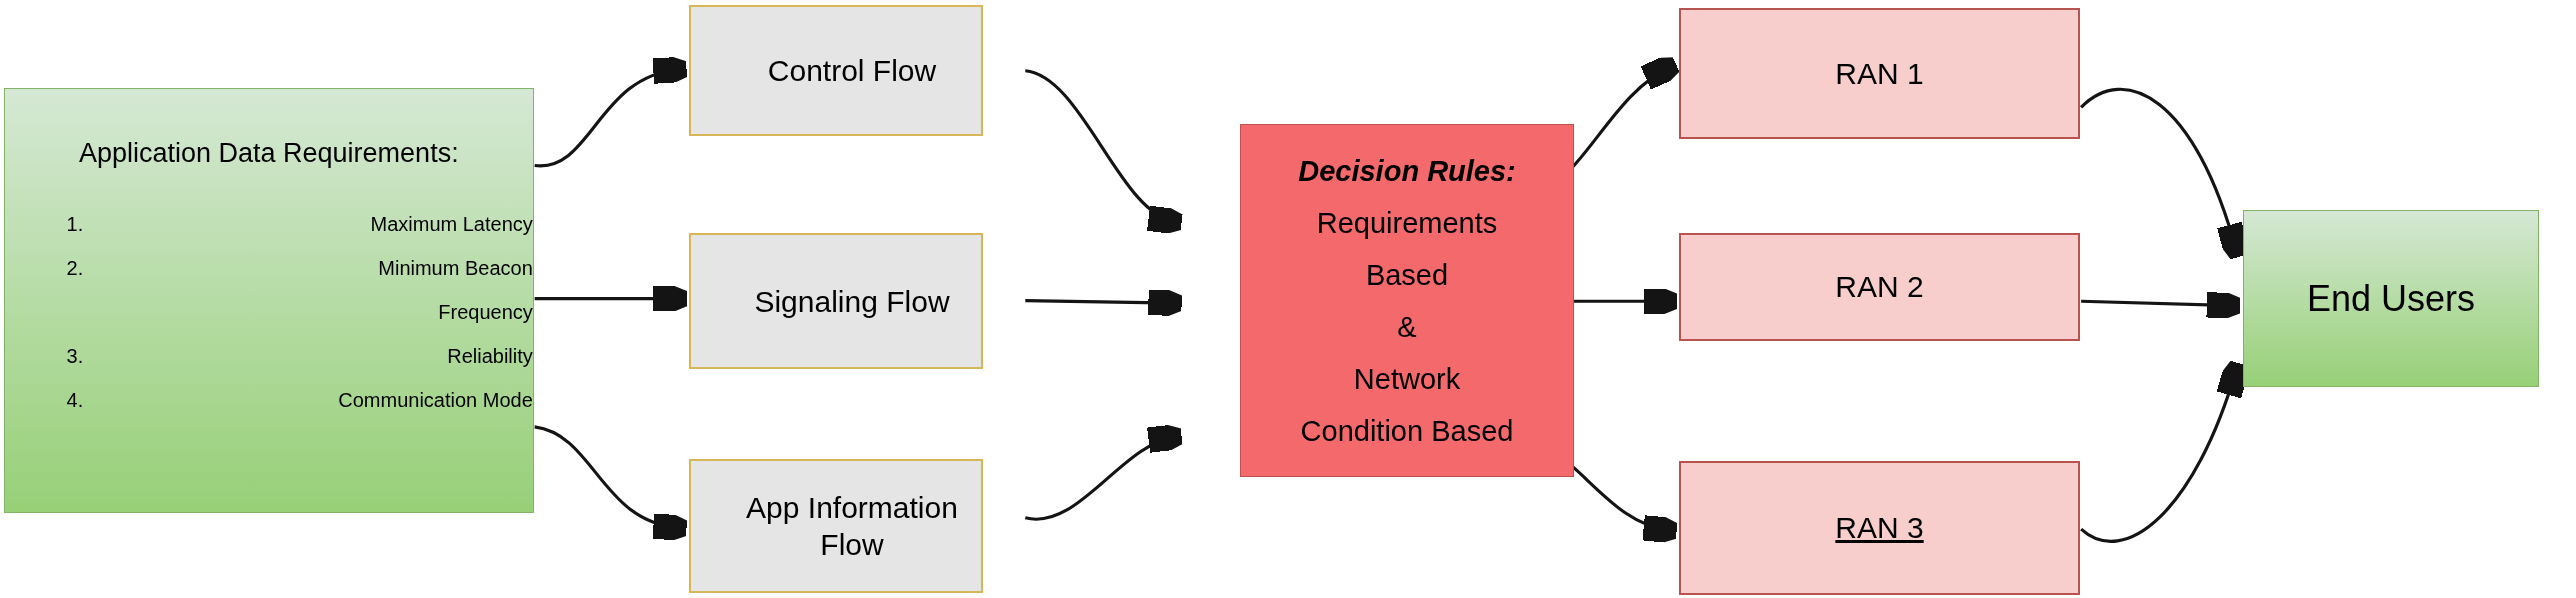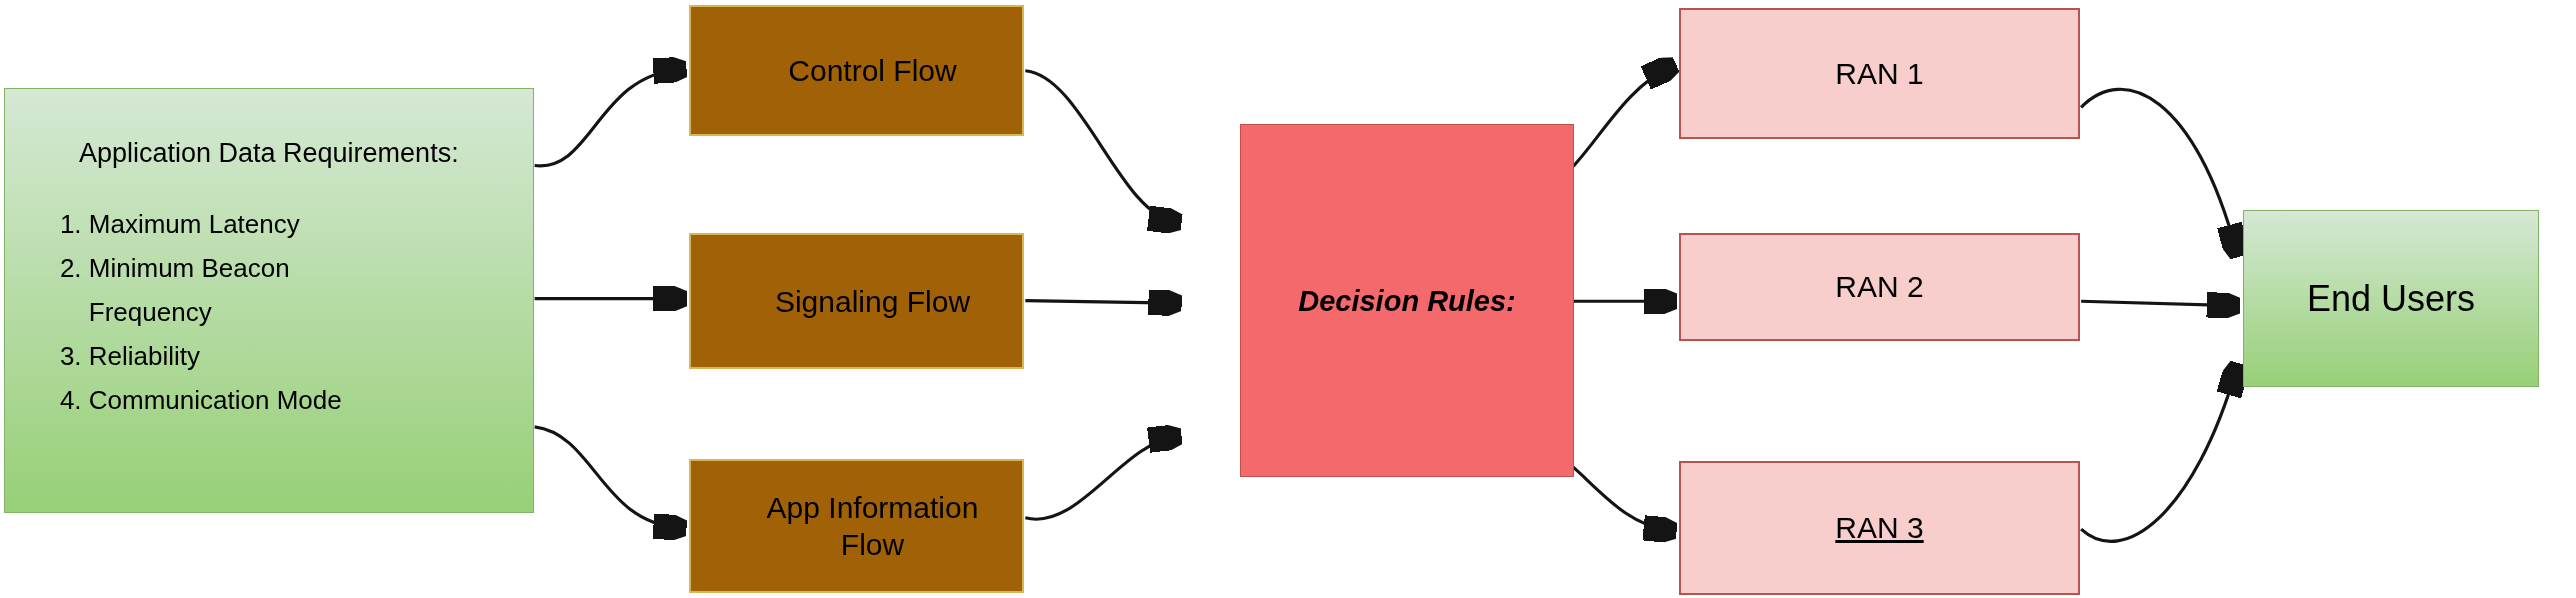--- a/index.html
+++ b/index.html
@@ -14,27 +14,27 @@
   .pre{white-space:pre-line;}
   
   .req{
     left:3.8px;top:88px;width:530px;height:425px;
     background:linear-gradient(#d5e8d4,#97d077);
     border:1.9px solid #82b366;
     display:block;font-size:26.5px;
   }
   .req-title{margin-top:49px;font-size:27px;text-align:center;}
   .req-list{
-    margin:33px 0 0 0;padding-left:84px;text-align:left;
-    font-size:26px;line-height:44px;list-style:decimal;
+    margin:33px 0 0 0;padding-left:84px;text-align:right;
+    font-size:20px;line-height:44px;list-style:decimal;
   }
   .req-list li{white-space:pre-line;}
   
   .flow{
-    left:689px;width:335px;background:#a16207;border:2.5px solid #d6b656;
+    left:689px;width:294px;background:#e5e5e5;border:2.5px solid #d6b656;
     font-size:30px;line-height:37px;padding-left:32px;
   }
   #control-flow{top:5px;height:131px;}
   #signaling-flow{top:233px;height:136px;}
   #app-information-flow{top:459px;height:134px;}
   
   .decision{
     left:1240px;top:124px;width:334px;height:353px;
     background:#f4696b;border:1.9px solid #c0504d;
     flex-direction:column;font-size:29px;line-height:52px;
@@ -100,20 +100,25 @@
   <span>Signaling Flow</span>
 </div>
 
 <div id="app-information-flow" class="node flow">
   <span class="pre">App Information
 Flow</span>
 </div>
 
 <div class="node decision">
   <div class="decision-title">Decision Rules:</div>
+  <div class="pre">Requirements
+Based
+&amp;
+Network
+Condition Based</div>
 </div>
 
 <div id="ran1" class="node ran">
   <span>RAN 1</span>
 </div>
 
 <div id="ran2" class="node ran">
   <span>RAN 2</span>
 </div>
 

